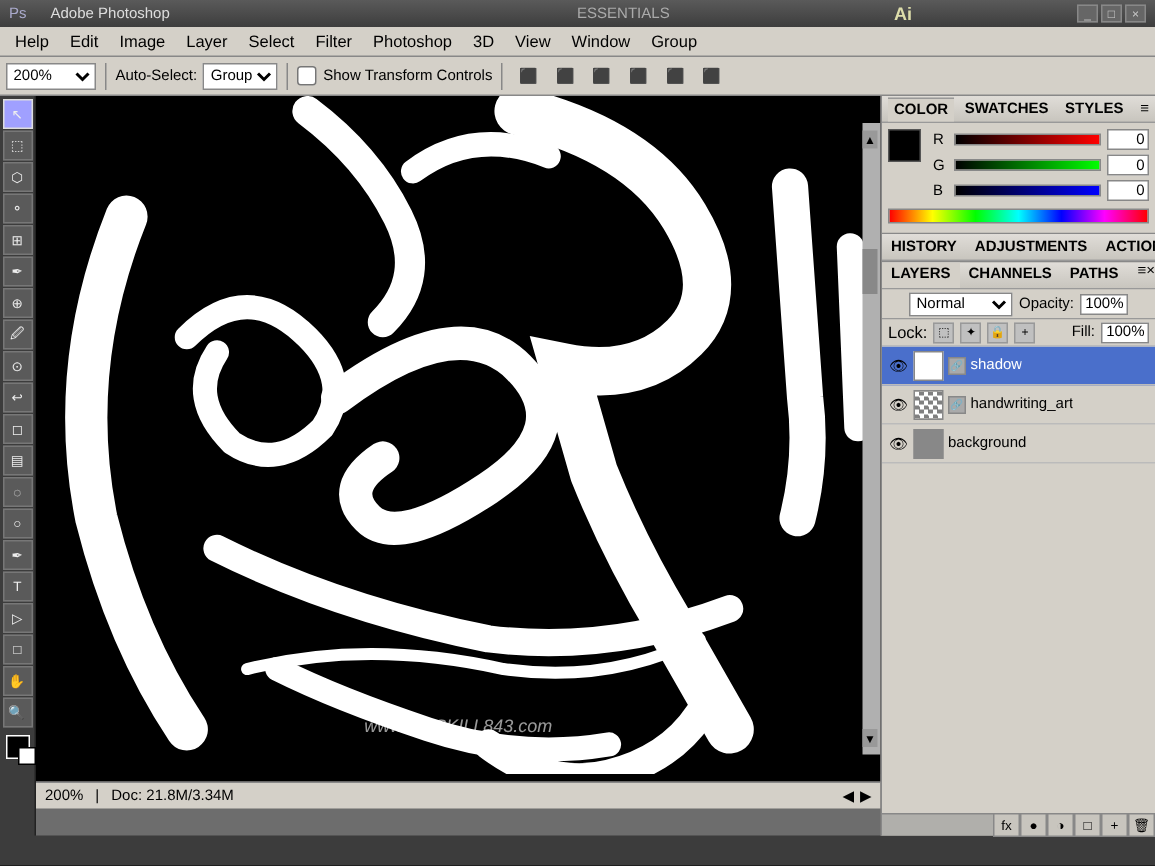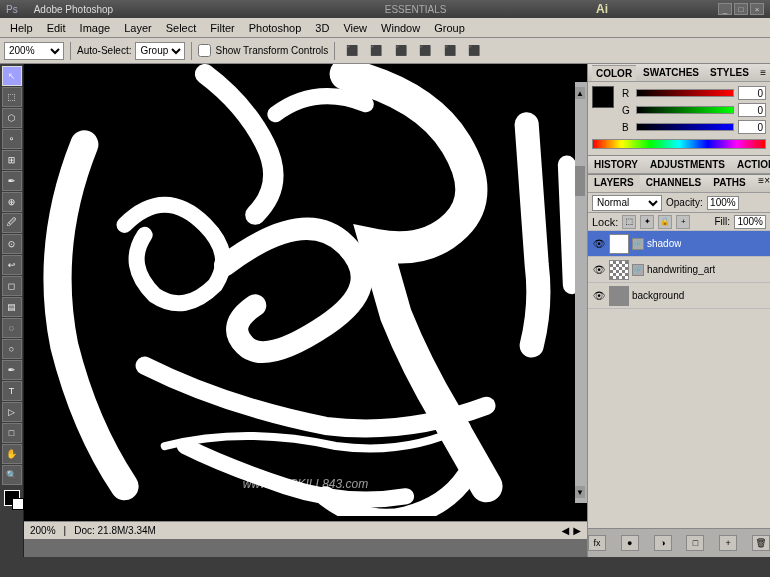--- a/index.html
+++ b/index.html
@@ -282,21 +282,21 @@
       cursor: pointer;
       color: #000;
     }
     .layers-tab.active { background: #d4d0c8; }
 
     #layers-options {
       height: 20px;
       background: #d4d0c8;
       display: flex;
       align-items: center;
-      padding: 0 4px;
+      padding: 0 18px;
       gap: 4px;
       border-bottom: 1px solid #999;
     }
     .layers-select {
       height: 16px;
       font-size: 10px;
       background: #fff;
       border: 1px solid #888;
     }
     .opacity-label { font-size: 10px; color: #000; }
@@ -377,25 +377,25 @@
     .layer-item.active .layer-name { color: #fff; text-align: right; }
     .layer-link {
       width: 12px; height: 12px;
       background: #aaa;
       border: 1px solid #888;
       display: flex; align-items: center; justify-content: center;
       font-size: 7px;
     }
 
     #layers-footer {
-      height: 29px;
+      height: 15px;
       background: #b0afab;
       display: flex;
       align-items: center;
-      justify-content: space-between;
+      justify-content: flex-end;
       border-top: 1px solid #888;
     }
     .layer-footer-btn {
       width: 18px; height: 16px;
       background: #c8c5be;
       border: 1px solid #888;
       display: flex; align-items: center; justify-content: center;
       font-size: 9px; cursor: pointer;
     }
 

